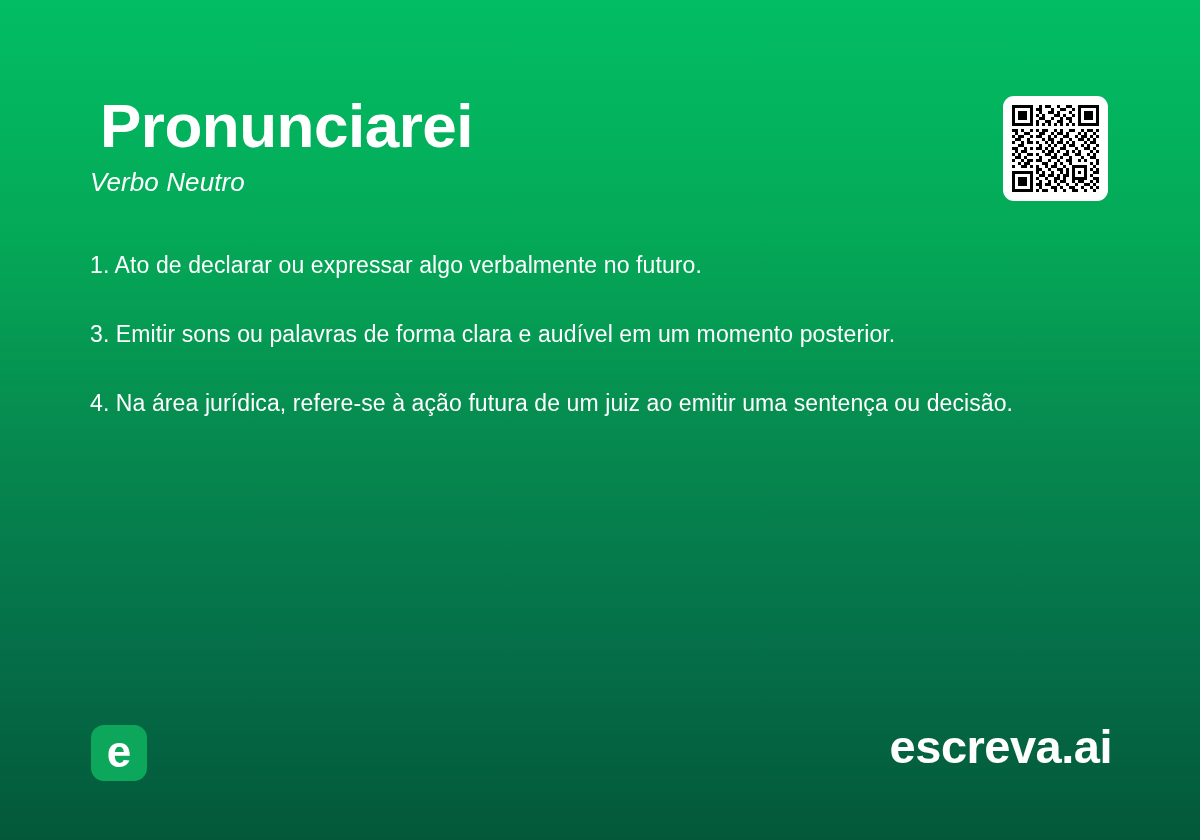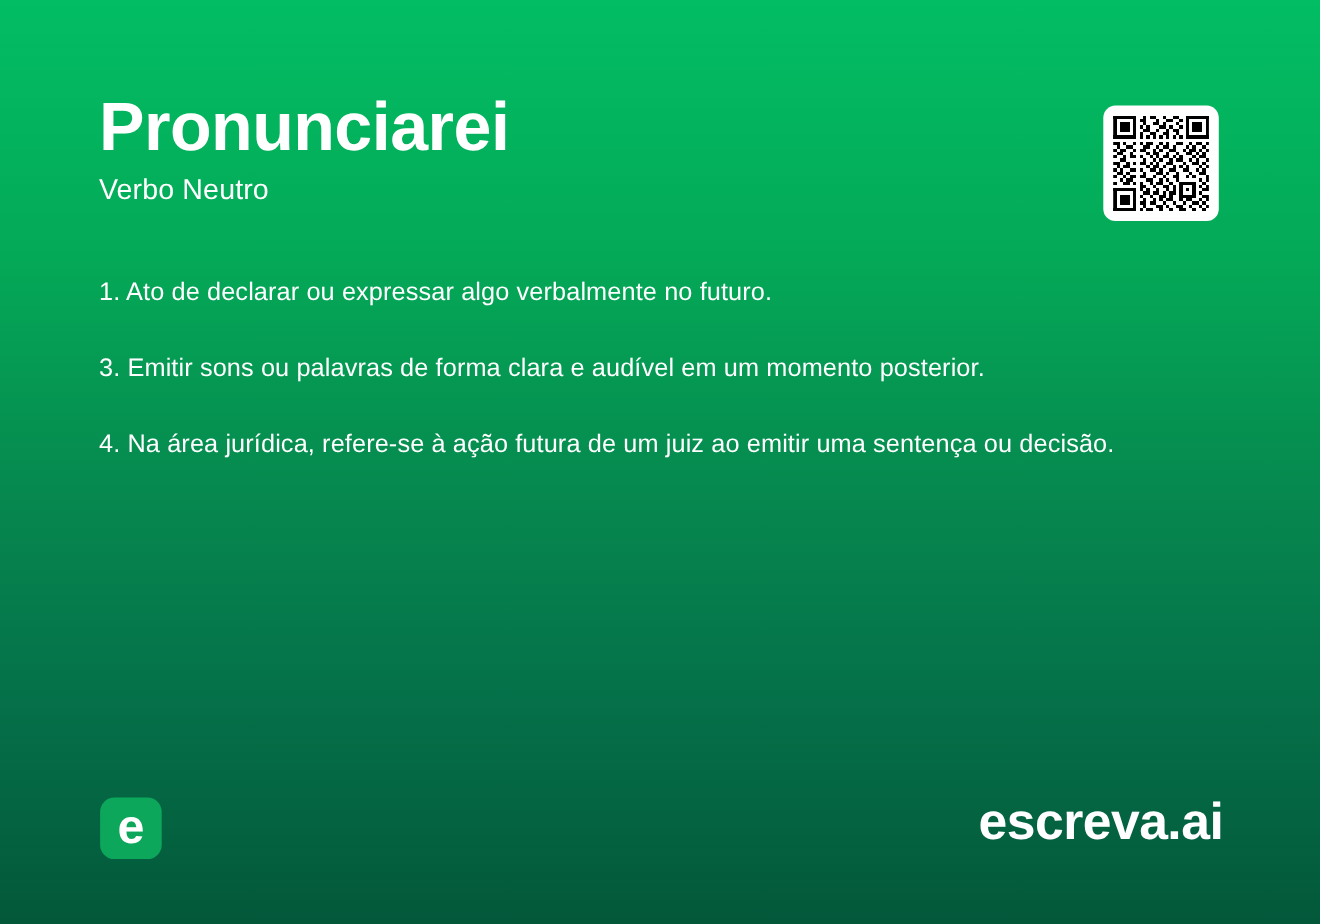--- a/index.html
+++ b/index.html
@@ -24,33 +24,34 @@
   }
 
   
   .header {
     position: absolute;
     left: 90px;
     top: 84px;
     width: 880px;
   }
   .word-title {
-    margin: 0;
+    margin: 10px;
     font-size: 62px;
     line-height: 1.02;
     font-weight: 700;
     letter-spacing: -0.5px;
     color: #ffffff;
   }
   .word-class {
     margin: 10px 0 0 0;
     font-size: 26px;
     font-weight: 500;
     letter-spacing: 0.1px;
     color: #ffffff;
+    font-style: italic;
   }
 
   
   .qr-wrap {
     position: absolute;
     left: 1003px;
     top: 96px;
     width: 105px;
     height: 105px;
     background: #ffffff;

